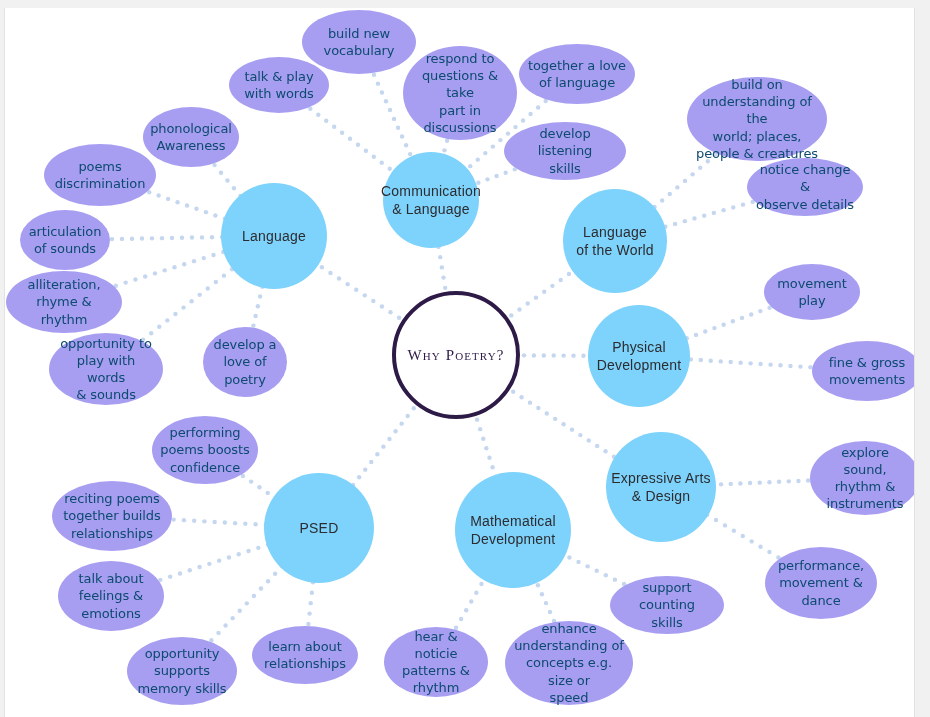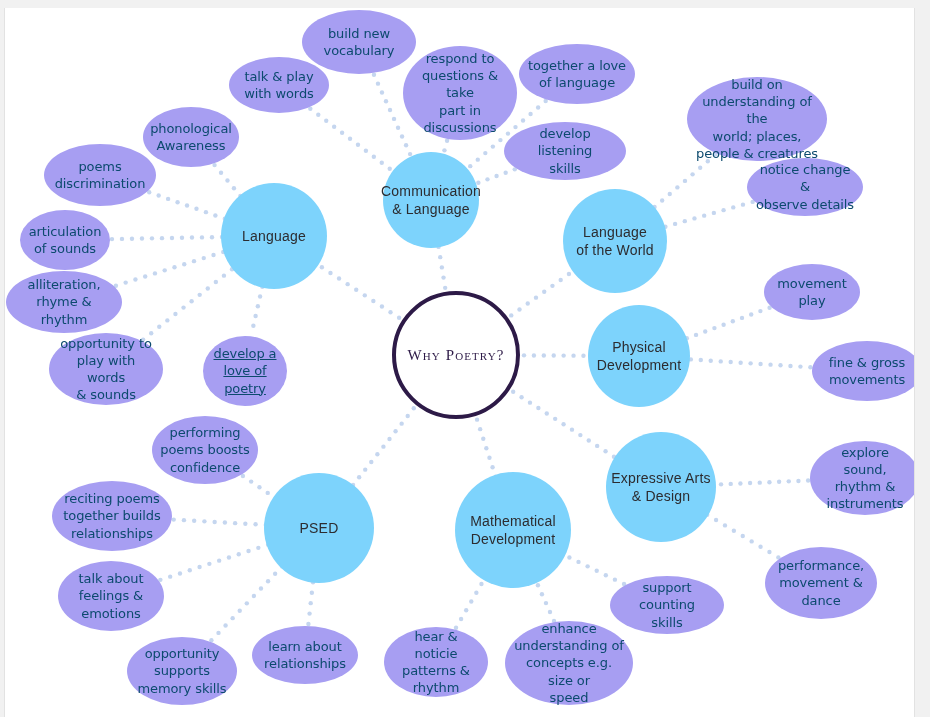--- a/index.html
+++ b/index.html
@@ -606,21 +606,21 @@
         </div>
         <div class="node leaf" style="left: 1px; top: 263px; width: 116px; height: 62px;">
           <span class="node-label">alliteration,
 rhyme &amp; rhythm</span>
         </div>
         <div class="node leaf" style="left: 44px; top: 325px; width: 114px; height: 72px;">
           <span class="node-label">opportunity to
 play with words
 &amp; sounds</span>
         </div>
-        <div class="node leaf" style="left: 198px; top: 328px; width: 84px; height: 70px; text-decoration: underline;">
+        <div class="node leaf" style="left: 198px; top: 319px; width: 84px; height: 70px;">
           <span class="node-label">develop a
 love of
 poetry</span>
         </div>
         <div class="node leaf" style="left: 682px; top: 69px; width: 140px; height: 84px;">
           <span class="node-label">build on
 understanding of the
 world;  places,
 people &amp; creatures</span>
         </div>

